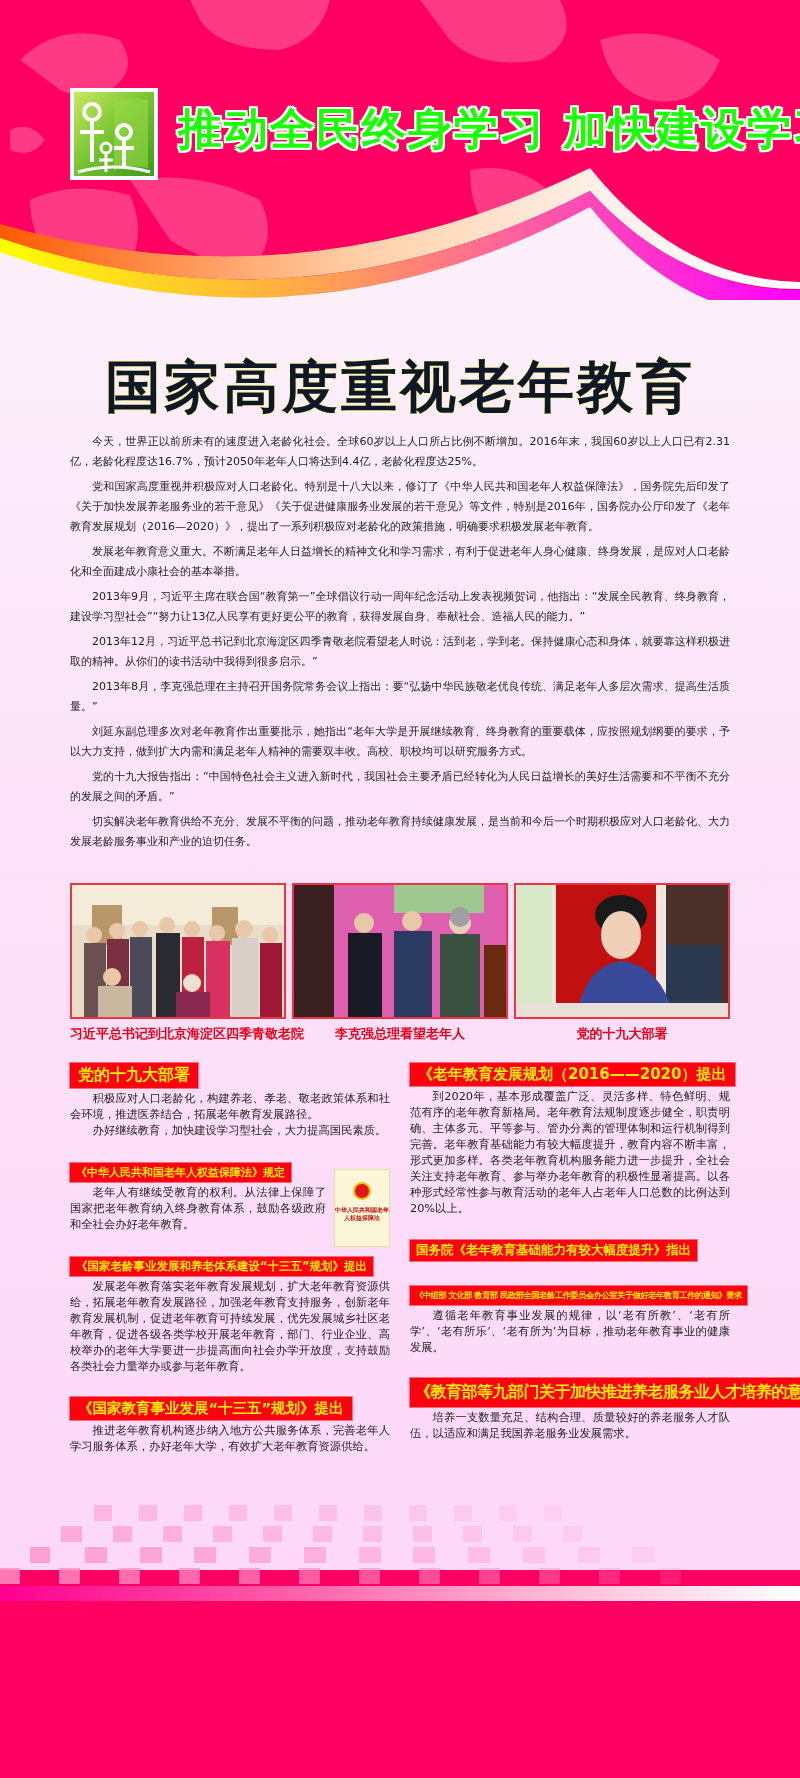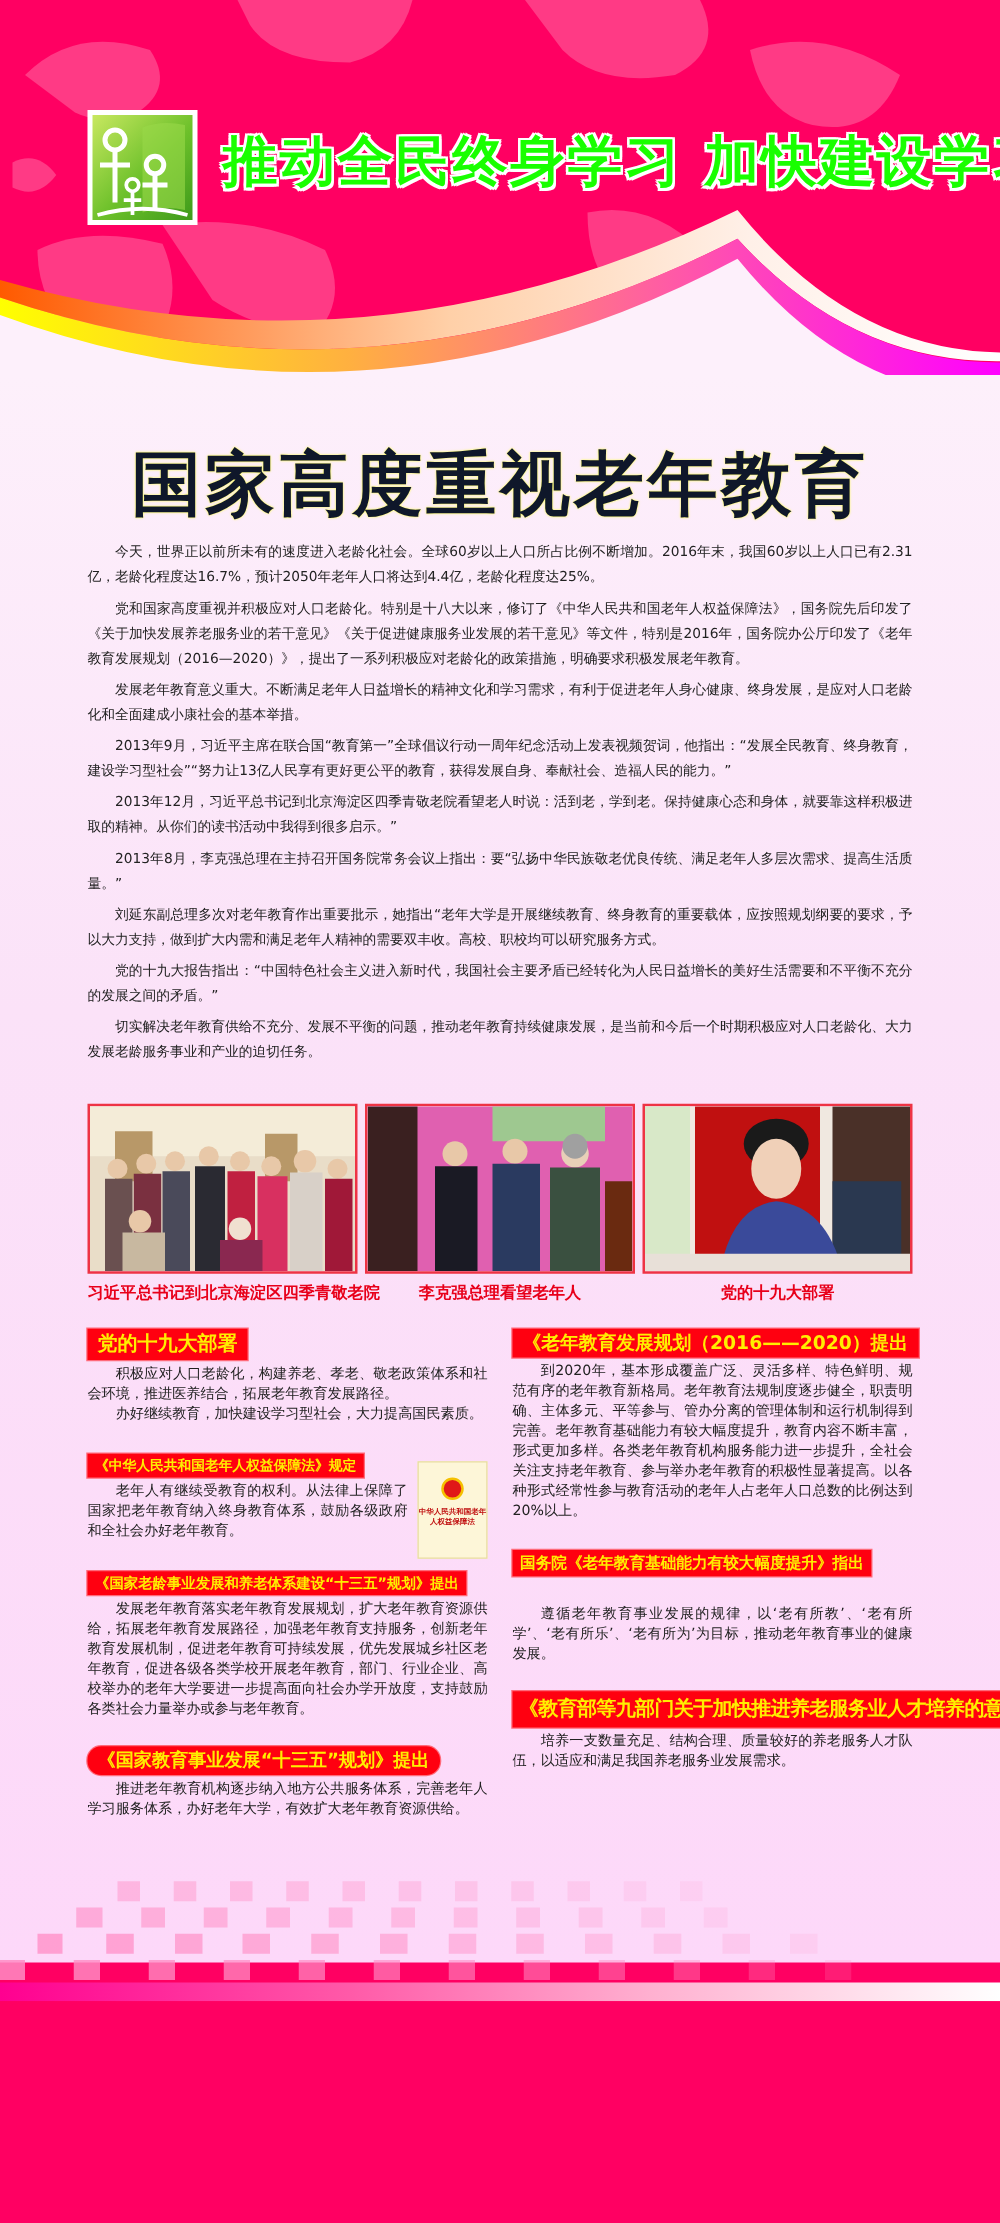--- a/index.html
+++ b/index.html
@@ -260,34 +260,35 @@
         <div class="law-book">
           <div class="emblem"></div>
           <div class="t">中华人民共和国老年人权益保障法</div>
         </div>
       </div>
       <div class="sec">
         <div class="sec-title medium" style="font-size:11.5px;">《国家老龄事业发展和养老体系建设“十三五”规划》提出</div>
         <p>发展老年教育落实老年教育发展规划，扩大老年教育资源供给，拓展老年教育发展路径，加强老年教育支持服务，创新老年教育发展机制，促进老年教育可持续发展，优先发展城乡社区老年教育，促进各级各类学校开展老年教育，部门、行业企业、高校举办的老年大学要进一步提高面向社会办学开放度，支持鼓励各类社会力量举办或参与老年教育。</p>
       </div>
       <div class="sec">
-        <div class="sec-title big" style="font-size:14.5px;border-radius:11px;">《国家教育事业发展“十三五”规划》提出</div>
+        <div class="sec-title big" style="font-size:14.5px;">《国家教育事业发展“十三五”规划》提出</div>
         <p>推进老年教育机构逐步纳入地方公共服务体系，完善老年人学习服务体系，办好老年大学，有效扩大老年教育资源供给。</p>
       </div>
     </div>
 
     <div class="col">
       <div class="sec">
         <div class="sec-title big" style="font-size:15px;">《老年教育发展规划（2016——2020）提出</div>
         <p>到2020年，基本形成覆盖广泛、灵活多样、特色鲜明、规范有序的老年教育新格局。老年教育法规制度逐步健全，职责明确、主体多元、平等参与、管办分离的管理体制和运行机制得到完善。老年教育基础能力有较大幅度提升，教育内容不断丰富，形式更加多样。各类老年教育机构服务能力进一步提升，全社会关注支持老年教育、参与举办老年教育的积极性显著提高。以各种形式经常性参与教育活动的老年人占老年人口总数的比例达到20%以上。</p>
       </div>
       <div class="sec">
         <div class="sec-title medium" style="font-size:12.5px;">国务院《老年教育基础能力有较大幅度提升》指出</div>
       </div>
       <div class="sec">
+        <div class="sec-title small" style="font-size:8.3px;">《中组部 文化部 教育部 民政部全国老龄工作委员会办公室关于做好老年教育工作的通知》要求</div>
         <p>遵循老年教育事业发展的规律，以‘老有所教’、‘老有所学’、‘老有所乐’、‘老有所为’为目标，推动老年教育事业的健康发展。</p>
       </div>
       <div class="sec">
         <div class="sec-title small" style="font-size:16px;">《教育部等九部门关于加快推进养老服务业人才培养的意见》提出</div>
         <p>培养一支数量充足、结构合理、质量较好的养老服务人才队伍，以适应和满足我国养老服务业发展需求。</p>
       </div>
     </div>
   </div>
 
   <svg class="tiles" width="800" height="85" viewBox="0 0 800 85">

